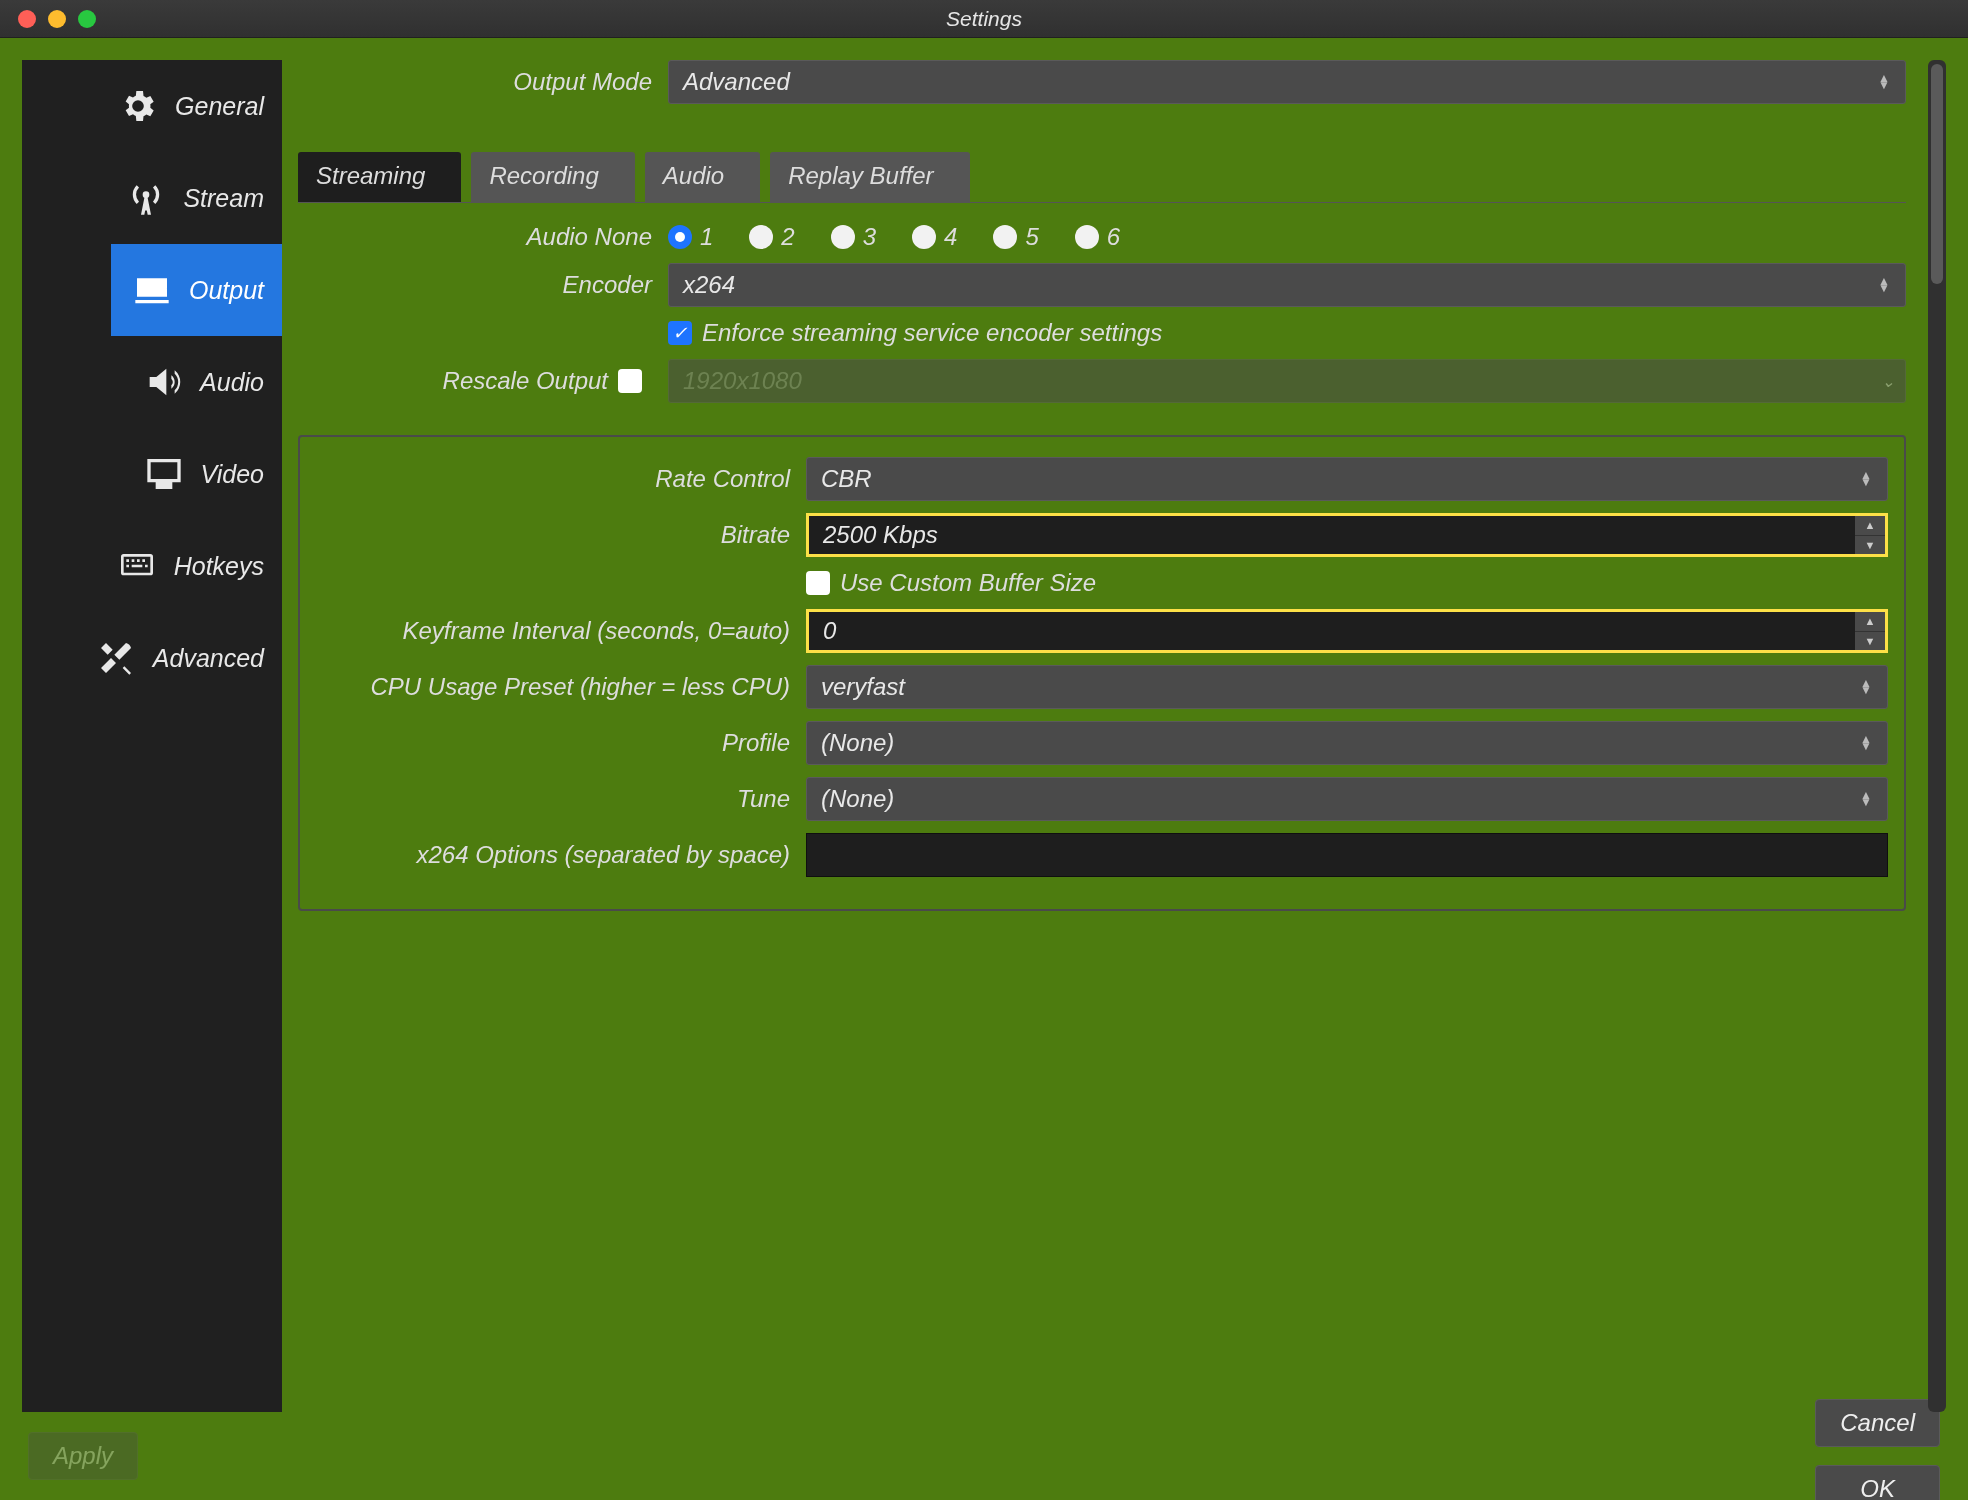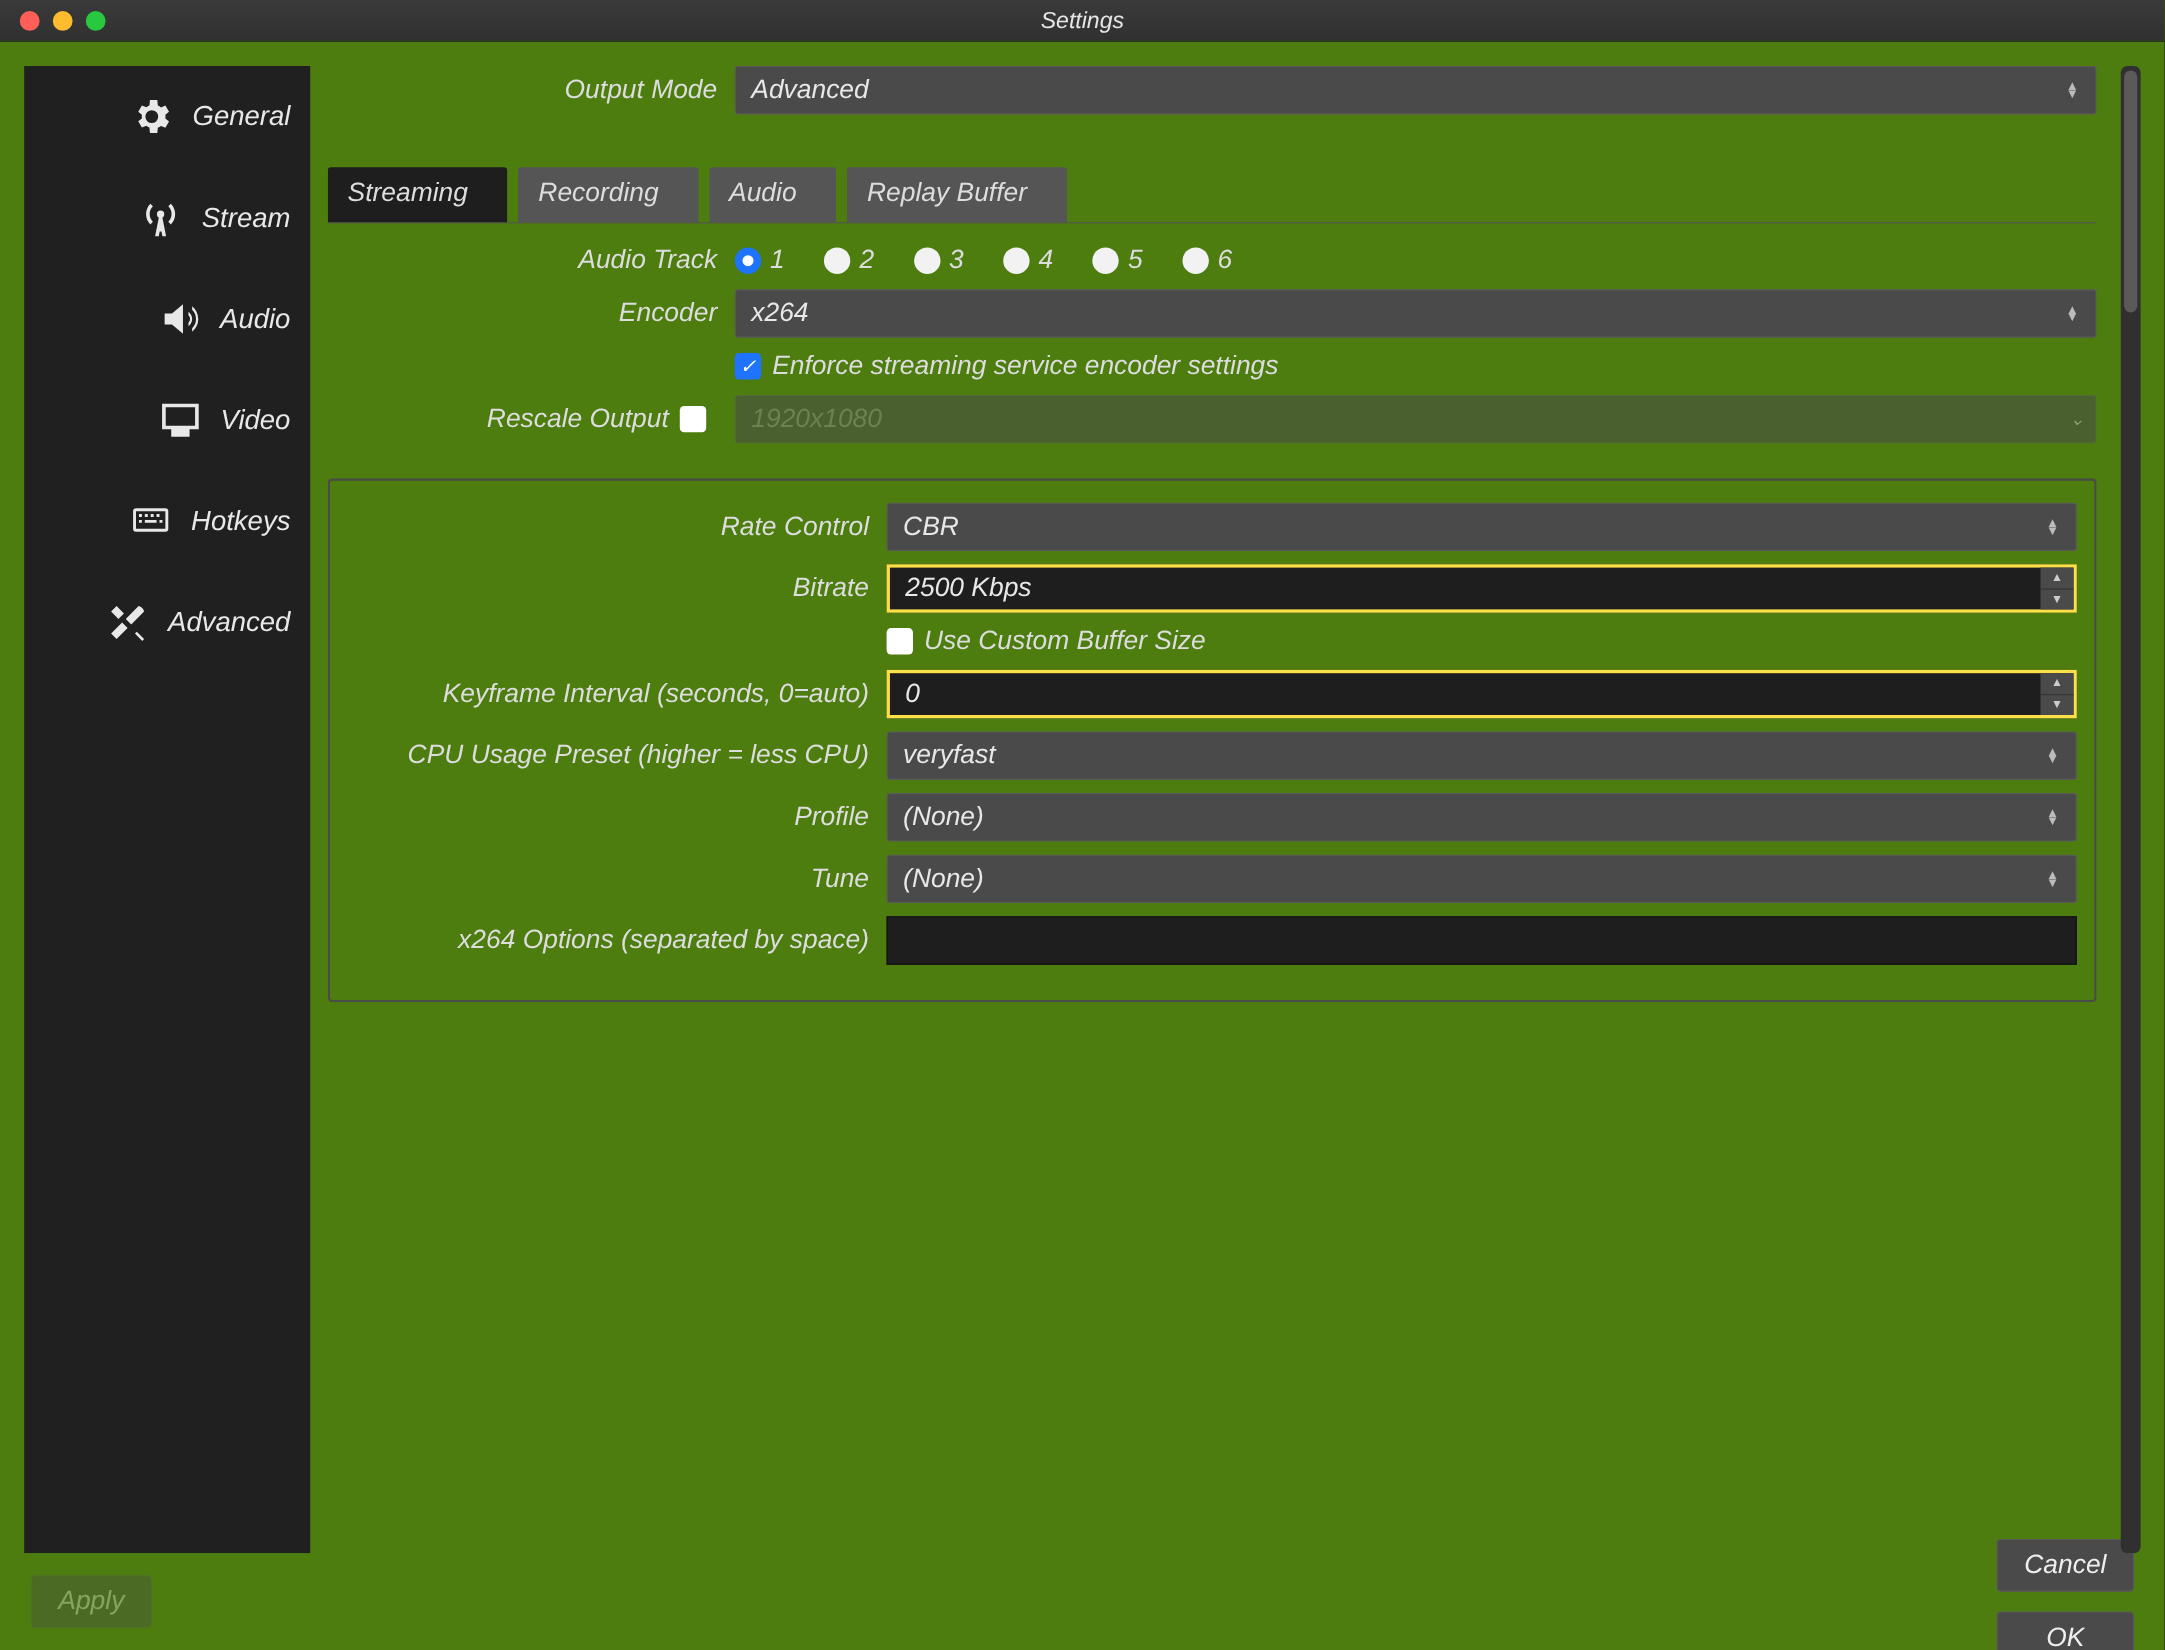--- a/index.html
+++ b/index.html
@@ -108,20 +108,28 @@
         <span>General</span>
       </div>
       <div class="side-item">
         <span class="side-icon">
           <svg viewBox="0 0 24 24" width="40" height="40">
               <path d="M12 8a2 2 0 11-2 2 2 2 0 012-2zm-5.6 7.6a8 8 0 010-11.3l1.4 1.4a6 6 0 000 8.5zm11.2 0l-1.4-1.4a6 6 0 000-8.5l1.4-1.4a8 8 0 010 11.3zM11 12h2l2 10h-2l-.5-2.5h-1L11 22H9z"></path>
             </svg>
         </span>
         <span>Stream</span>
       </div>
+      <div class="side-item active">
+        <span class="side-icon">
+          <svg viewBox="0 0 24 24" width="40" height="40">
+              <path fill="#fff" d="M3 5h18v11H3zM2 18h20v2H2zM17 8l4 3-4 3z"></path>
+            </svg>
+        </span>
+        <span>Output</span>
+      </div>
       <div class="side-item">
         <span class="side-icon">
           <svg viewBox="0 0 24 24" width="40" height="40">
               <path d="M4 9h4l6-5v16l-6-5H4zM17 8a5 5 0 010 8v-2a3 3 0 000-4zM19 5a9 9 0 010 14v-2a7 7 0 000-10z"></path>
             </svg>
         </span>
         <span>Audio</span>
       </div>
       <div class="side-item">
         <span class="side-icon">
@@ -168,21 +176,21 @@
       <div class="tabs">
         <div class="tab active"><span>Streaming</span></div>
         <div class="tab"><span>Recording</span></div>
         <div class="tab"><span>Audio</span></div>
         <div class="tab"><span>Replay Buffer</span></div>
       </div>
 
       <div class="form">
 
         <div class="row">
-          <div class="lbl">Audio Track</div>
+          <div class="lbl">Audio None</div>
           <div class="ctl radio-row">
             <label class="radio">
                 <span class="radio-ind sel"></span>
                 <span>1</span>
               </label>
             <label class="radio">
                 <span class="radio-ind"></span>
                 <span>2</span>
               </label>
             <label class="radio">

